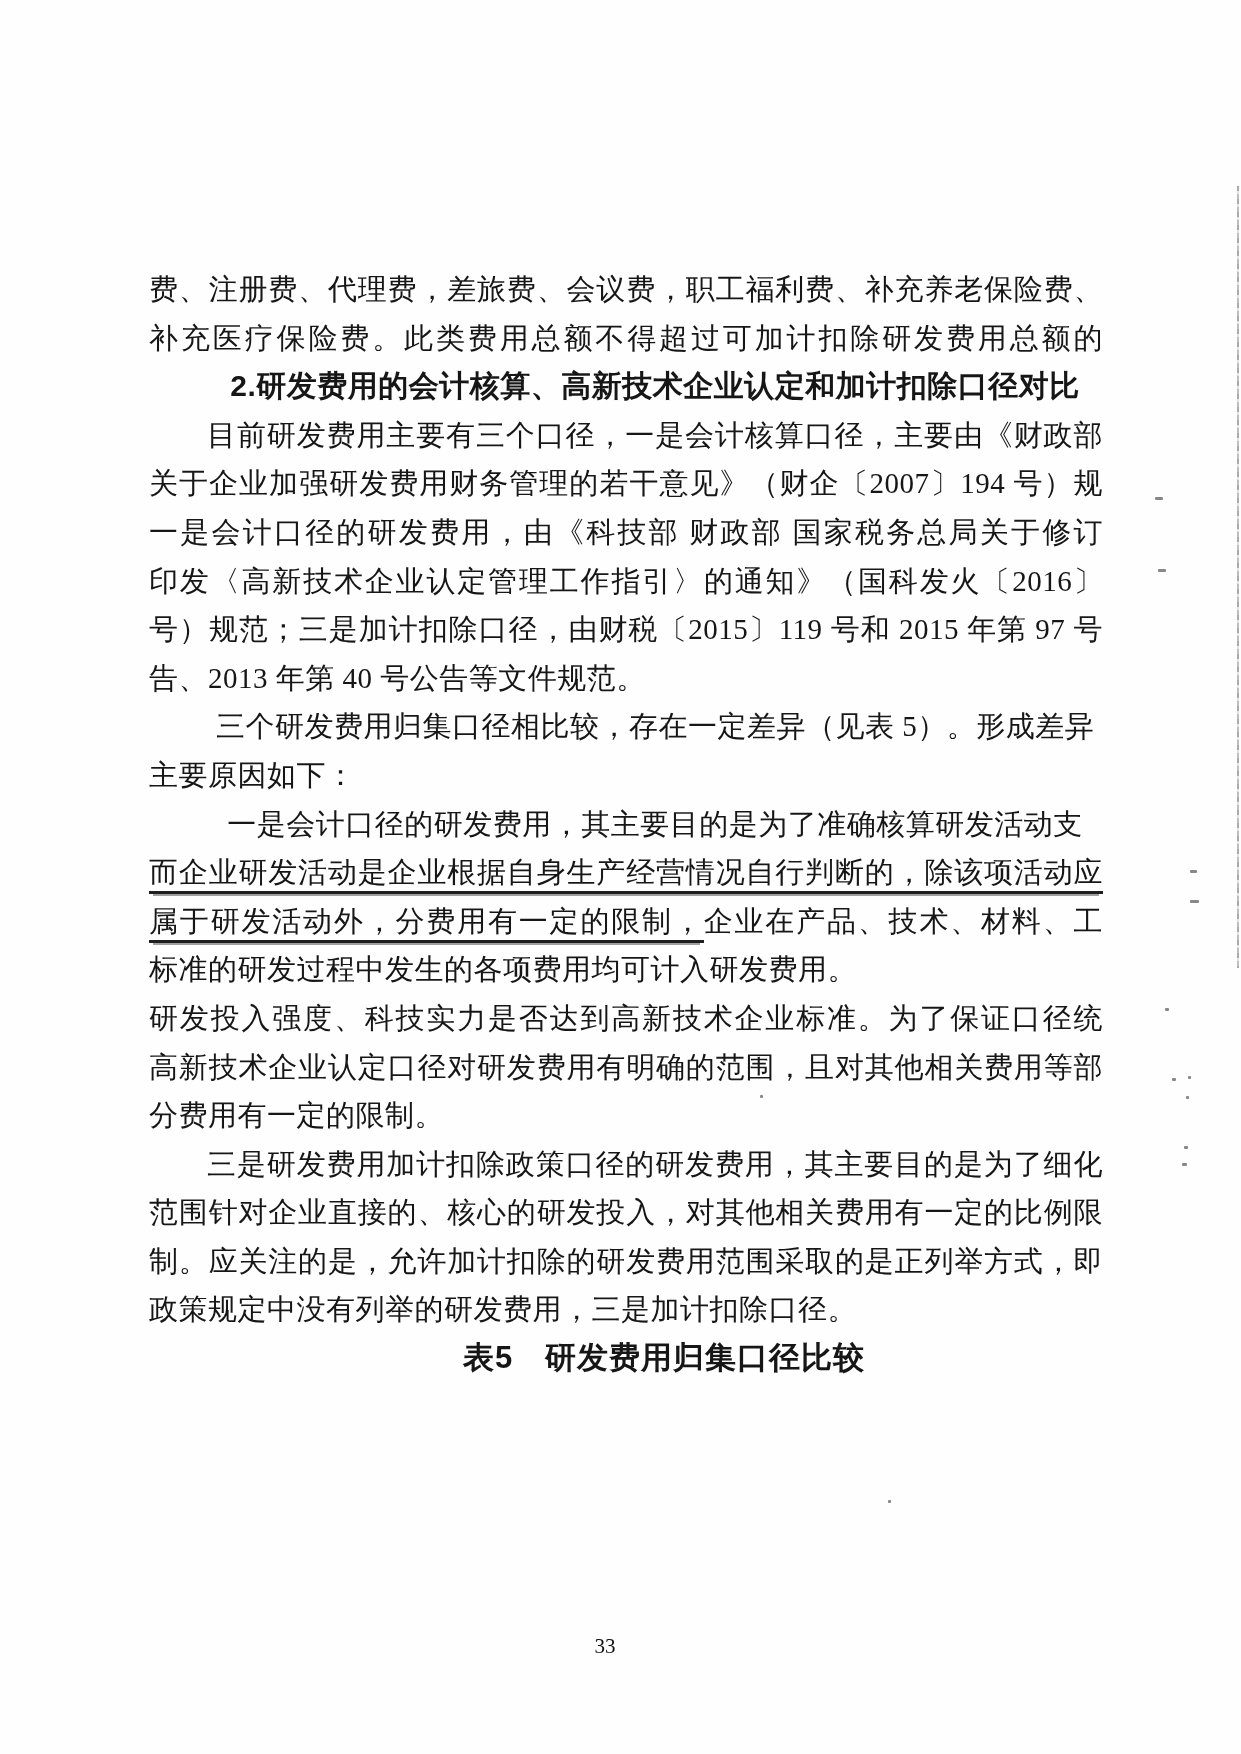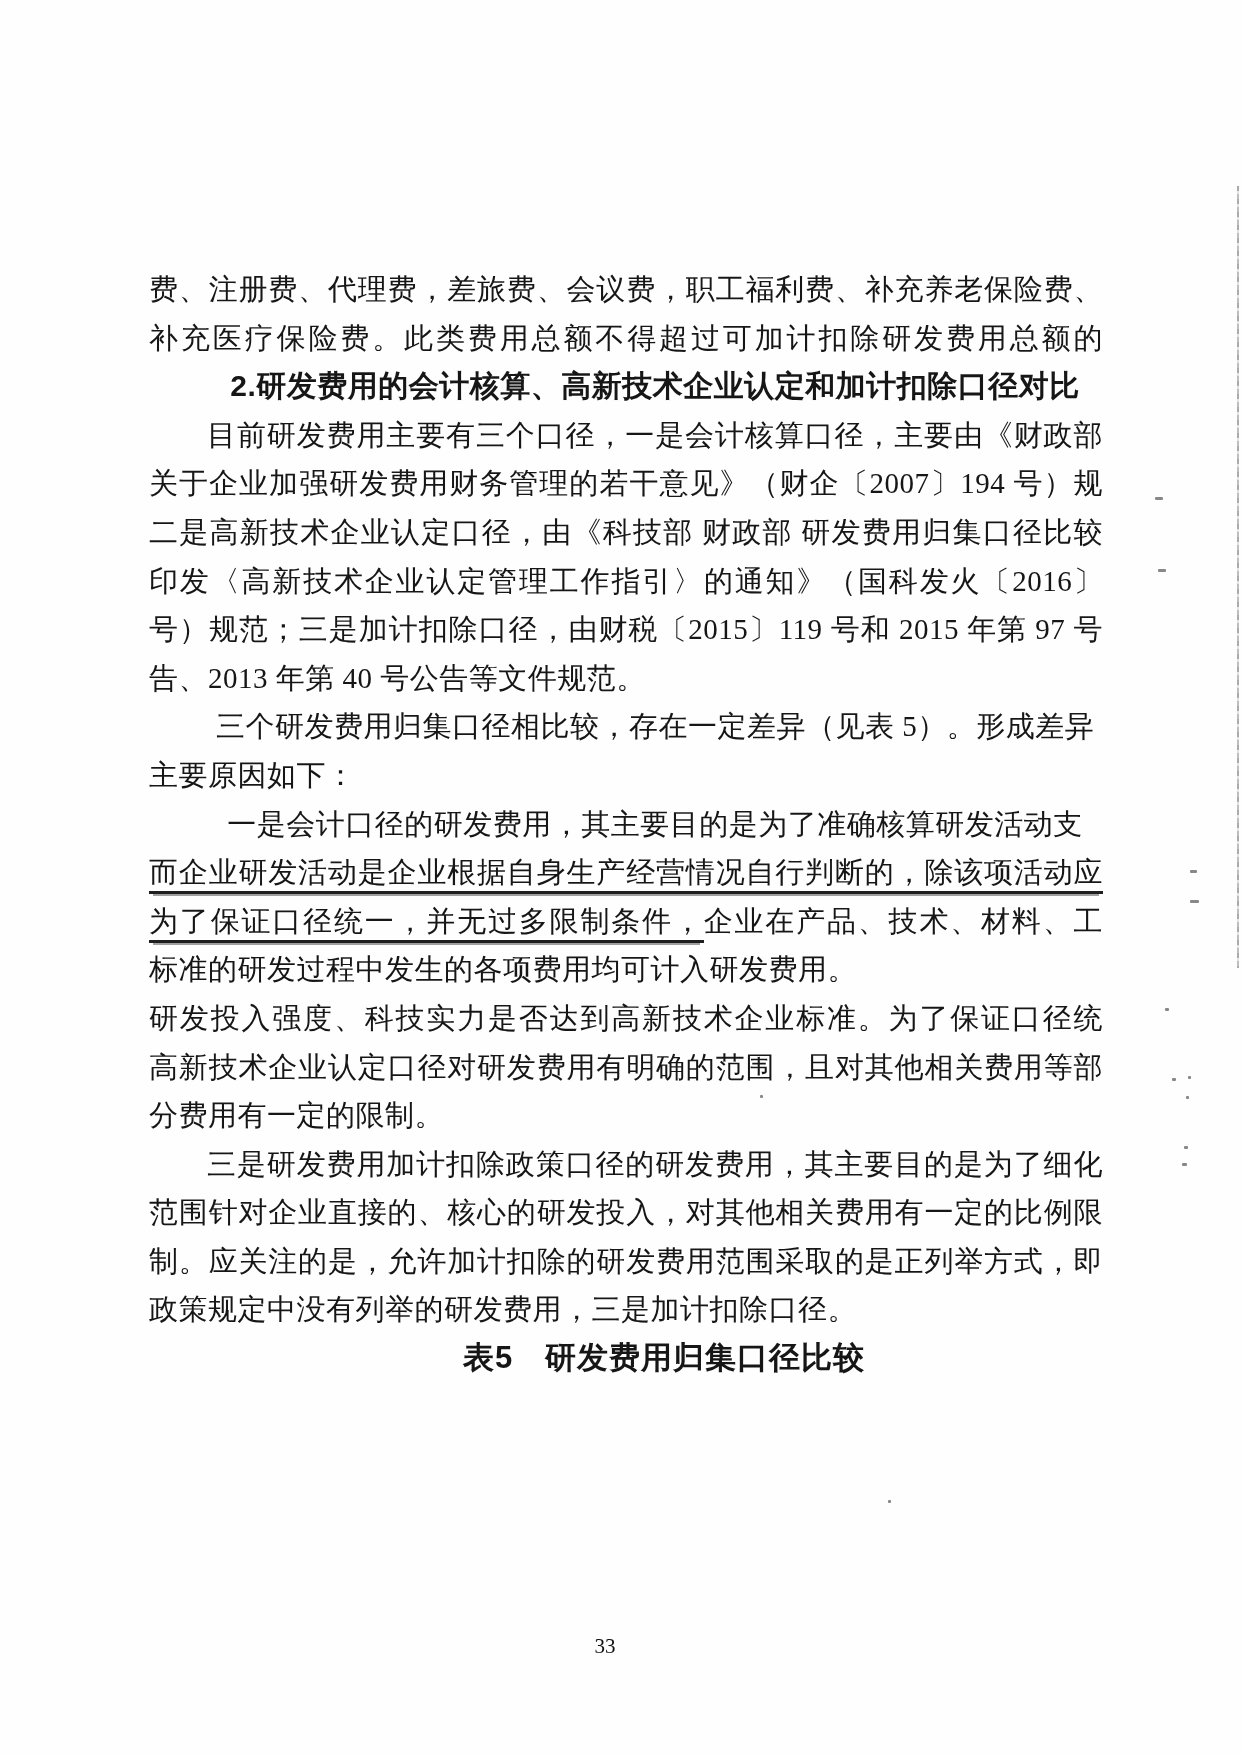--- a/index.html
+++ b/index.html
@@ -70,29 +70,29 @@
 
 <div class="page">
 
   <div class="content">
     <div>
         <div class="line full"><span>费、注册费、代理费，差旅费、会议费，职工福利费、补充养老保险费、</span></div>
         <div class="line full"><span>补充医疗保险费。此类费用总额不得超过可加计扣除研发费用总额的 10%。</span></div>
         <div class="line indent bold"><span>2.研发费用的会计核算、高新技术企业认定和加计扣除口径对比</span></div>
         <div class="line full indent"><span>目前研发费用主要有三个口径，一是会计核算口径，主要由《财政部</span></div>
         <div class="line full"><span>关于企业加强研发费用财务管理的若干意见》（财企〔2007〕194 号）规范；</span></div>
-        <div class="line full"><span>二是高新技术企业认定口径，由《科技部 财政部 研发费用归集口径比较</span></div>
+        <div class="line full"><span>一是会计口径的研发费用，由《科技部 财政部 国家税务总局关于修订</span></div>
         <div class="line full"><span>印发〈高新技术企业认定管理工作指引〉的通知》（国科发火〔2016〕195</span></div>
         <div class="line full"><span>号）规范；三是加计扣除口径，由财税〔2015〕119 号和 2015 年第 97 号公</span></div>
         <div class="line"><span>告、2013 年第 40 号公告等文件规范。</span></div>
         <div class="line full indent"><span>三个研发费用归集口径相比较，存在一定差异（见表 5）。形成差异的</span></div>
         <div class="line"><span>主要原因如下：</span></div>
         <div class="line full indent"><span>一是会计口径的研发费用，其主要目的是为了准确核算研发活动支出，</span></div>
         <div class="line full"><span class="u">而企业研发活动是企业根据自身生产经营情况自行判断的，除该项活动应</span></div>
-        <div class="line full"><span class="u">为了保证口径统一，并无过多限制条件，</span><span>企业在产品、技术、材料、工艺、</span></div>
+        <div class="line full"><span class="u">属于研发活动外，分费用有一定的限制，</span><span>企业在产品、技术、材料、工艺、</span></div>
         <div class="line"><span>标准的研发过程中发生的各项费用均可计入研发费用。</span></div>
         <div class="line full"><span>研发投入强度、科技实力是否达到高新技术企业标准。为了保证口径统一，</span></div>
         <div class="line full"><span>高新技术企业认定口径对研发费用有明确的范围，且对其他相关费用等部</span></div>
         <div class="line"><span>分费用有一定的限制。</span></div>
         <div class="line full indent"><span>三是研发费用加计扣除政策口径的研发费用，其主要目的是为了细化</span></div>
         <div class="line full"><span>范围针对企业直接的、核心的研发投入，对其他相关费用有一定的比例限</span></div>
         <div class="line full"><span>制。应关注的是，允许加计扣除的研发费用范围采取的是正列举方式，即</span></div>
         <div class="line"><span>政策规定中没有列举的研发费用，三是加计扣除口径。</span></div>
       </div>
     <div class="caption">表5　研发费用归集口径比较</div>

